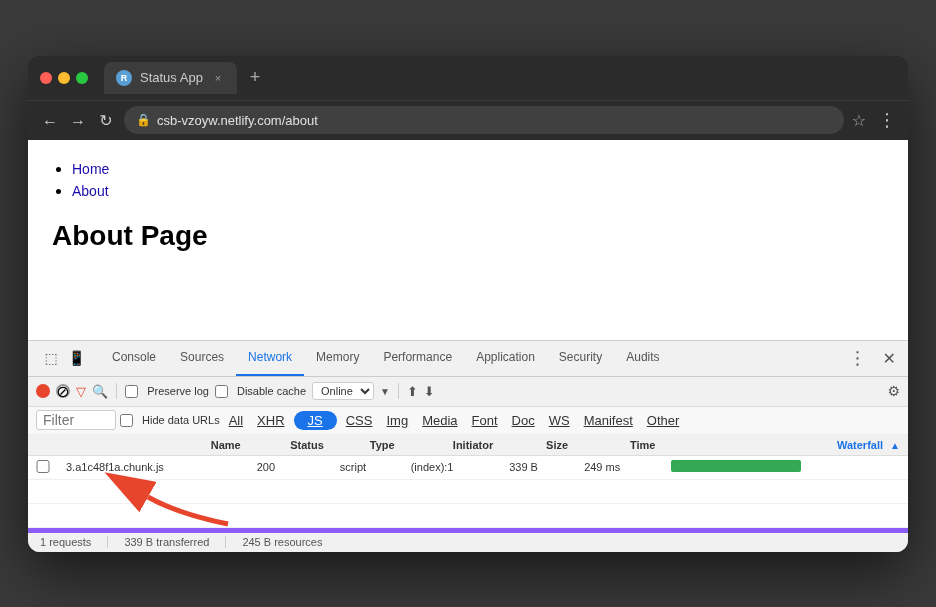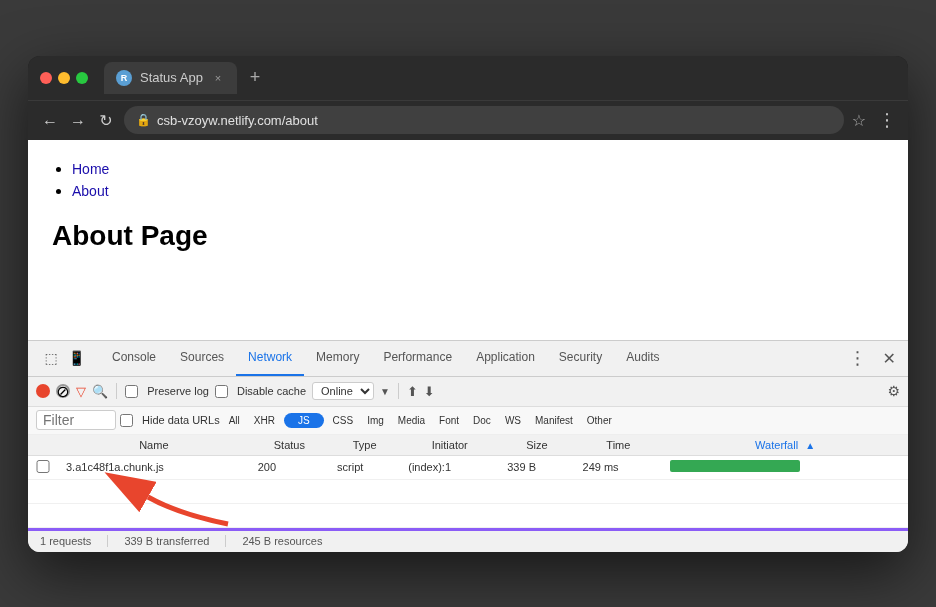--- a/index.html
+++ b/index.html
@@ -233,25 +233,26 @@
       display: flex;
       align-items: center;
       padding: 0 6px;
       min-width: 80px;
     }
     .filter-input {
       border: none; outline: none; font-size: 14px; width: 60px; background: transparent;
     }
     .filter-type-btn {
       padding: 2px 5px;
-      font-size: 10px;
+      font-size: 13px;
       color: #333;
       cursor: pointer;
       border-radius: 3px;
       white-space: nowrap;
+      text-decoration: underline;
     }
     .filter-type-btn.js-active {
       background: #1a73e8;
       color: #fff;
       border-radius: 10px;
       padding: 2px 14px;
     }
 
     
     .network-table {
@@ -259,22 +260,22 @@
       border-collapse: collapse;
       font-size: 12px;
       background: #fff;
     }
     .network-table thead tr {
       background: #f1f1f1;
       border-bottom: 1px solid #ddd;
     }
     .network-table th {
       padding: 4px 8px;
-      text-align: center;
-      font-weight: 400;
+      text-align: right;
+      font-weight: 700;
       color: #333;
       font-size: 11px;
       white-space: nowrap;
       cursor: pointer;
     }
     .network-table th.sorted { color: #1a73e8; }
     .sort-arrow { margin-left: 4px; font-size: 10px; }
     .network-table td {
       padding: 4px 8px;
       border-bottom: 1px solid #f0f0f0;
@@ -294,21 +295,21 @@
     }
 
     
     .annotation-overlay {
       position: relative;
     }
 
     
     .status-bar {
       background: #f1f1f1;
-      border-top: 3px solid #8b5cf6;
+      border-top: 5px solid #8b5cf6;
       height: 24px;
       display: flex;
       align-items: center;
       padding: 0 12px;
       gap: 0;
       font-size: 11px;
       color: #555;
     }
     .status-item {
       padding-right: 16px;

